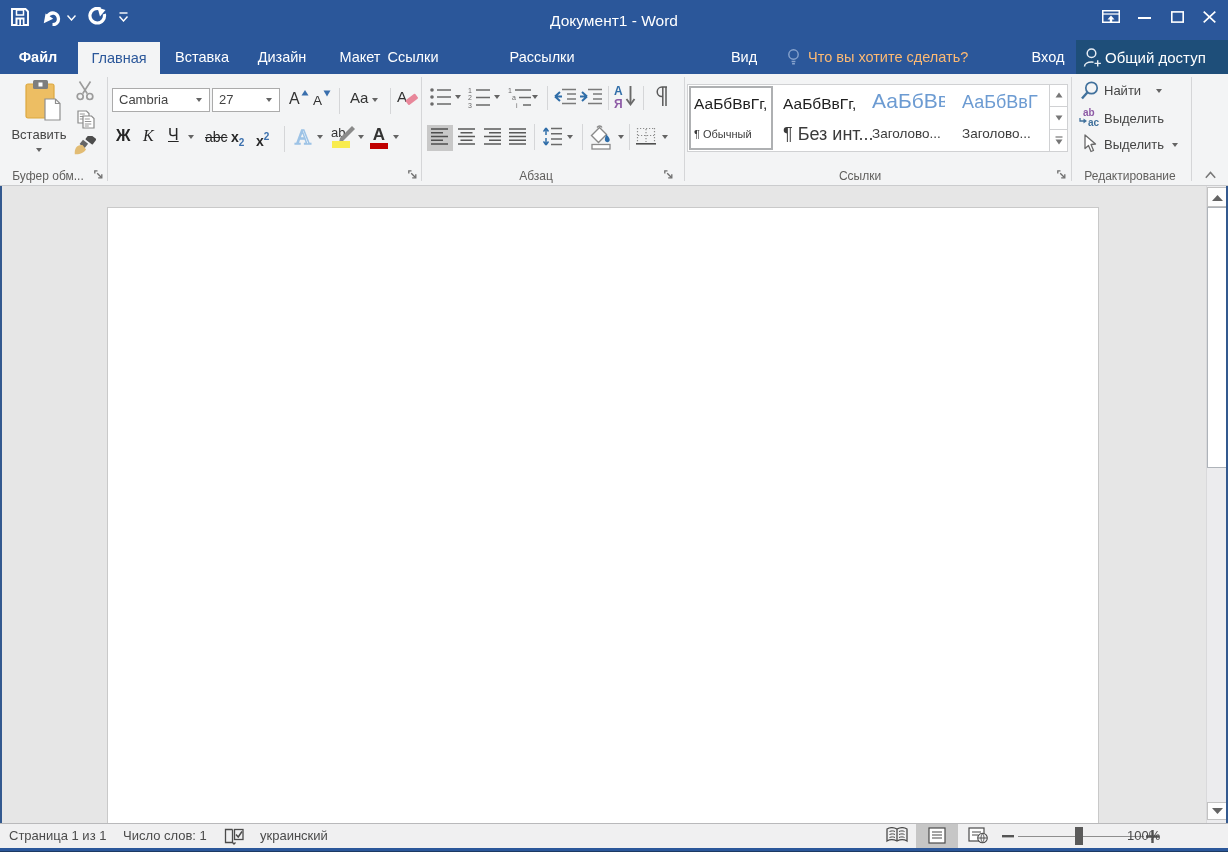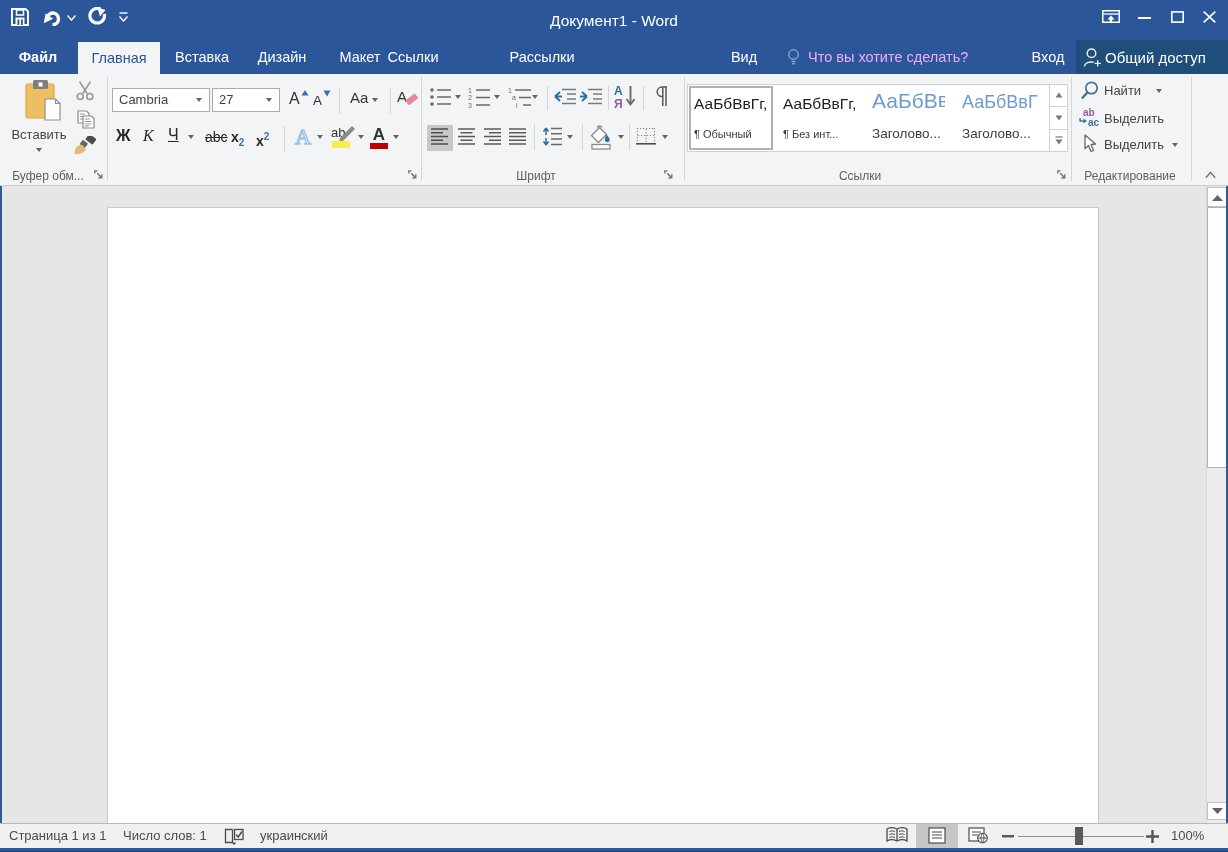--- a/index.html
+++ b/index.html
@@ -75,39 +75,39 @@
     <div class="tab" style="left:168px;width:68px;">Вставка</div>
     <div class="tab" style="left:250px;width:64px;">Дизайн</div>
     <div class="tab" style="left:330px;width:60px;">Макет</div>
     <div class="tab" style="left:381px;width:64px;">Ссылки</div>
     <div class="tab" style="left:502px;width:80px;">Рассылки</div>
     <div class="tab" style="left:722px;width:44px;">Вид</div>
     <svg style="left:786px;top:8px" width="15" height="20" viewBox="0 0 15 20">
       <circle cx="7.5" cy="6.5" r="4.7" fill="none" stroke="#87a3cd" stroke-width="1.4"></circle>
       <path d="M5.6 13.5h3.8 M6.1 15.8h2.8" stroke="#87a3cd" stroke-width="1.5"></path>
     </svg>
-    <div class="tab" style="left:808px;width:200px;text-align:left;color:#f0abfc;">Что вы хотите сделать?</div>
+    <div class="tab" style="left:808px;width:200px;text-align:left;color:#fdba74;">Что вы хотите сделать?</div>
     <div class="tab" style="left:1026px;width:44px;">Вход</div>
     <div style="position:absolute;left:1076px;top:0;width:152px;height:34px;background:#1e4e79;"></div>
     <svg style="left:1082px;top:7px" width="20" height="21" viewBox="0 0 20 21">
       <circle cx="9.5" cy="6.2" r="4.3" fill="none" stroke="#e8eef5" stroke-width="1.5"></circle>
       <path d="M2.5 19.5 C2.5 13.5, 16.5 13.5, 16.5 19.5" fill="none" stroke="#e8eef5" stroke-width="1.5"></path>
       <rect x="11.5" y="12" width="9" height="9" fill="#1e4e79"></rect>
       <path d="M12.5 16.4h6.4 M15.7 13.2v6.4" stroke="#e8eef5" stroke-width="1.4"></path>
     </svg>
     <div class="tab" style="left:1105px;width:116px;text-align:left;font-size:15px;">Общий доступ</div>
   </div>
   <div id="ribbon">
     <div class="sep" style="left:107px;"></div>
     <div class="sep" style="left:421px;"></div>
     <div class="sep" style="left:684px;"></div>
     <div class="sep" style="left:1071px;"></div>
     <div class="sep" style="left:1191px;"></div>
     <div class="grplabel" style="left:4px;width:88px;">Буфер обм...</div>
-    <div class="grplabel" style="left:424px;width:224px;">Шрифт</div>
+    <div class="grplabel" style="left:424px;width:224px;">Абзац</div>
     <div class="grplabel" style="left:687px;width:346px;">Ссылки</div>
     <div class="grplabel" style="left:1074px;width:112px;">Редактирование</div>
 
     <svg style="left:25px;top:4px" width="36" height="46" viewBox="0 0 36 46">
       <rect x="1" y="6" width="28" height="34" rx="2" fill="#edbe63" stroke="#dca73f" stroke-width="1.2"></rect>
       <rect x="8" y="2" width="15" height="9" rx="1.5" fill="#7e7e7e"></rect>
       <rect x="13.5" y="4.5" width="4" height="4" fill="#fff"></rect>
       <path d="M20 21 H30.5 L35 25.5 V42 H20 Z" fill="#fff" stroke="#8f8f8f" stroke-width="1.2"></path>
       <path d="M30.5 21 V25.5 H35" fill="none" stroke="#8f8f8f" stroke-width="1.2"></path>
     </svg>
@@ -269,21 +269,21 @@
       <path d="M0.8 3.5 V0.8 H3.5" stroke="#6d6d6d" stroke-width="1.3" fill="none"></path>
       <path d="M3.2 3.2 L7.2 7.2" stroke="#6d6d6d" stroke-width="1.3"></path>
       <path d="M7.8 4.2 V7.8 H4.2" stroke="#6d6d6d" stroke-width="1.3" fill="none"></path>
     </svg>
 
     <div style="position:absolute;left:687px;top:10px;width:381px;height:68px;background:#fff;border:1px solid #d0d1d3;"></div>
     <div style="position:absolute;left:689px;top:12px;width:84px;height:64px;background:#fff;border:2px solid #aeb0b2;"></div>
     <div class="rtxt" style="left:694px;top:22px;font-size:15.5px;color:#1e1e1e;">АаБбВвГг,</div>
     <div class="rtxt" style="left:694px;top:52px;font-size:11px;color:#3b3b3b;">¶ Обычный</div>
     <div class="rtxt" style="left:783px;top:22px;font-size:15.5px;color:#1e1e1e;">АаБбВвГг,</div>
-    <div class="rtxt" style="left:783px;top:52px;font-size:11px;color:#3b3b3b;">¶ Без инт...</div>
+    <div class="rtxt" style="left:783px;top:52px;font-size:18px;color:#3b3b3b;">¶ Без инт...</div>
     <div class="rtxt" style="left:872px;top:18px;font-size:21px;color:#6c9bd2;">АаБбВ<span style="display:inline-block;width:7px;overflow:hidden;">в</span></div>
     <div class="rtxt" style="left:872px;top:52px;font-size:13.5px;color:#3b3b3b;">Заголово...</div>
     <div class="rtxt" style="left:962px;top:20px;font-size:18px;color:#6c9bd2;">АаБбВвГ</div>
     <div class="rtxt" style="left:962px;top:52px;font-size:13.5px;color:#3b3b3b;">Заголово...</div>
     <div style="position:absolute;left:1049px;top:10px;width:19px;height:68px;border-left:1px solid #d0d1d3;"></div>
     <div style="position:absolute;left:1049px;top:32px;width:19px;height:1px;background:#d0d1d3;"></div>
     <div style="position:absolute;left:1049px;top:55px;width:19px;height:1px;background:#d0d1d3;"></div>
     <svg style="left:1055px;top:18px" width="8" height="6" viewBox="0 0 8 6">
         <path d="M0.5 5.5 L4 0.5 L7.5 5.5 Z" fill="#777"></path>
       </svg>
@@ -366,17 +366,17 @@
       <path d="M10 11 h9 M14.5 6.5 c-2 2.5, -2 6.5, 0 9 c2 -2.5, 2 -6.5, 0 -9" fill="none" stroke="#4b4b4b" stroke-width="0.9"></path>
     </svg>
     <svg style="left:1002px;top:11px" width="12" height="3" viewBox="0 0 12 3">
         <rect width="12" height="2.4" fill="#555"></rect>
       </svg>
     <div style="position:absolute;left:1018px;top:12px;width:126px;height:1px;background:#8e8e8e;"></div>
     <div style="position:absolute;left:1075px;top:3px;width:8px;height:18px;background:#5a5a5a;"></div>
     <svg style="left:1146px;top:6px" width="13" height="13" viewBox="0 0 13 13">
         <path d="M6.5 0 V13 M0 6.5 H13" stroke="#555" stroke-width="2.4"></path>
       </svg>
-    <div class="sitem" style="left:1171px;">100%</div>
+    <div class="sitem" style="left:1127px;">100%</div>
   </div>
   <div id="bluestrip"></div>
   <div id="darkstrip"></div>
 </div>
 
 </body></html>

